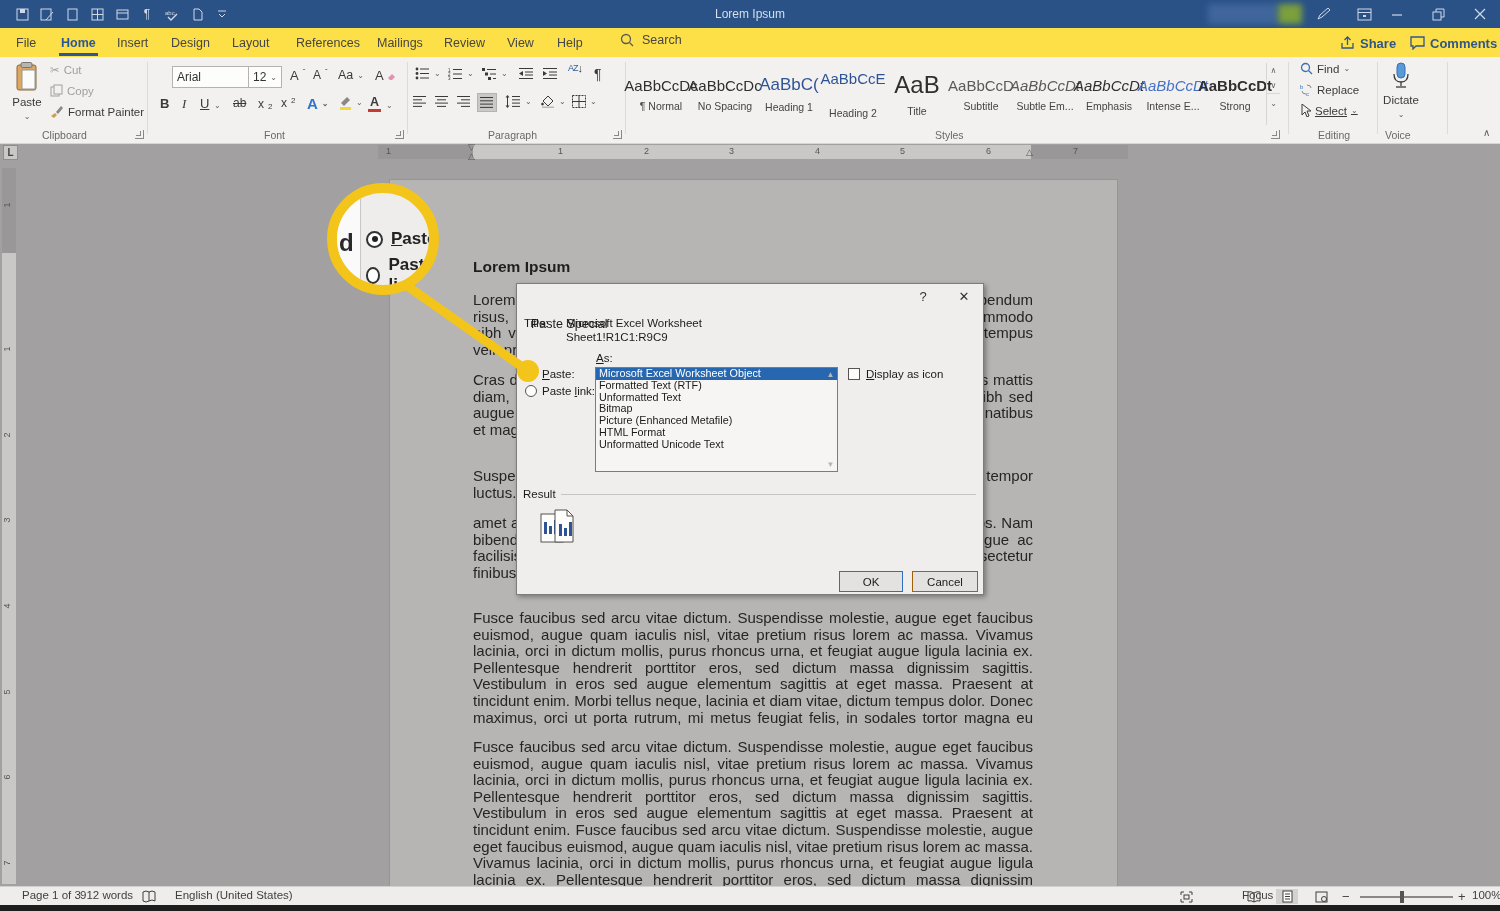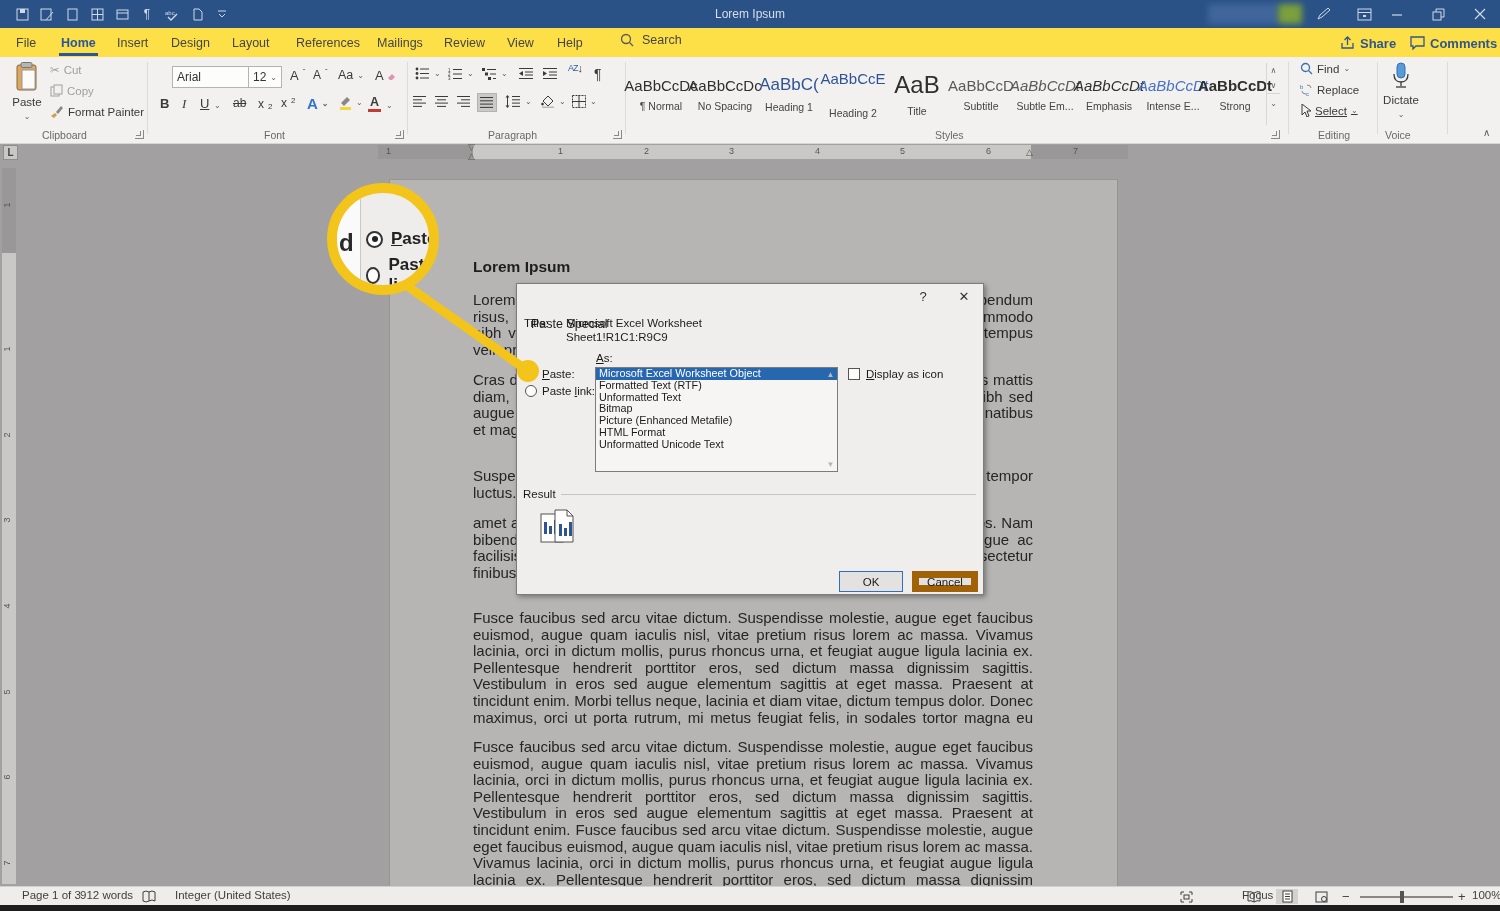--- a/index.html
+++ b/index.html
@@ -62,21 +62,21 @@
   .radio { width:12px; height:12px; border:1px solid #555; border-radius:50%; background:#fdfdfd; display:inline-block; position:relative; }
   .radio.sel::after { content:""; position:absolute; left:3px; top:3px; width:4px; height:4px; border-radius:50%; background:#222; }
   .listbox { position:absolute; left:78px; top:83px; width:243px; height:105px; background:#f6f5f4; border:1px solid #7e7c7a; }
   .opt { padding:0 3px; height:11.8px; line-height:11.8px; font-size:10.8px; white-space:nowrap; overflow:hidden; }
   .opt.selected { background:#2767b0; color:#fff; }
   .lb-scroll { position:absolute; right:0; top:0; width:13px; height:103px; }
   .lb-arrow { position:absolute; right:1px; width:11px; height:11px; color:#b9b7b5; font-size:8px; text-align:center; line-height:11px; }
   .checkbox { width:12px; height:12px; border:1px solid #555; background:#fdfdfd; display:inline-block; }
   .grp-line { position:absolute; left:44px; top:210px; width:415px; height:1px; background:#c6c4c2; }
   .u { text-decoration:underline; }
-  .dlg-btn { position:absolute; top:287px; height:21px; background:#e4e2e0; border:7px solid #a16207; font-size:11.5px; display:flex; align-items:center; justify-content:center; color:#1b1b1b; }
+  .dlg-btn { position:absolute; top:287px; height:21px; background:#e4e2e0; border:1px solid #a16207; font-size:11.5px; display:flex; align-items:center; justify-content:center; color:#1b1b1b; }
   .dlg-btn.default { border:1.5px solid #2e6fc0; }
 
   
   .overlaysvg { position:absolute; left:0; top:0; width:1500px; height:911px; z-index:45; pointer-events:none; }
   .callout-circle { position:absolute; left:327px; top:183px; width:112px; height:112px; border:10px solid #f3c41a; border-radius:50%; background:#efedeb; overflow:hidden; z-index:50; }
   .callout-sliver { position:absolute; left:0; top:0; width:24px; height:100%; background:#fbfafa; border-right:1px solid #c9c7c5; }
   .callout-d { position:absolute; left:2px; top:36px; font-size:24px; font-weight:bold; color:#2a2a2a; }
   .callout-row { position:absolute; display:flex; align-items:center; gap:8px; font-size:17px; font-weight:bold; color:#222; }
   .bigradio { width:17px; height:17px; border:2px solid #333; border-radius:50%; background:#fdfdfd; position:relative; display:inline-block; }
   .bigradio.sel::after { content:""; position:absolute; left:3.5px; top:3.5px; width:6px; height:6px; border-radius:50%; background:#222; }
@@ -693,21 +693,21 @@
 
   <div class="statusbar">
     <div class="sb-item" style="left:22px;">Page 1 of 3</div>
     <div class="sb-item" style="left:80px;">912 words</div>
     <div class="sb-ic" style="left:138px;">
       <svg width="14" height="13">
           <path d="M1 2 q3 -2 6 0 q3 -2 6 0 v9 q-3 -2 -6 0 q-3 2 -6 0 z" fill="none" stroke="#3f3f3f"></path>
           <line x1="7" y1="2" x2="7" y2="11" stroke="#3f3f3f"></line>
         </svg>
     </div>
-    <div class="sb-item" style="left:175px;">Integer (United States)</div>
+    <div class="sb-item" style="left:175px;">English (United States)</div>
 
     <div class="sb-ic" style="left:1178px; width:16px;">
       <svg width="13" height="12">
           <path d="M1 4 V1 h3 M9 1 h3 v3 M12 8 v3 h-3 M4 11 H1 V8" fill="none" stroke="#3f3f3f"></path>
           <rect x="4" y="4" width="5" height="4" fill="none" stroke="#3f3f3f"></rect>
         </svg>
     </div>
     <div class="sb-item" style="left:1242px;">Focus</div>
     <div class="sb-ic" style="left:1243px;">
       <svg width="14" height="12">

